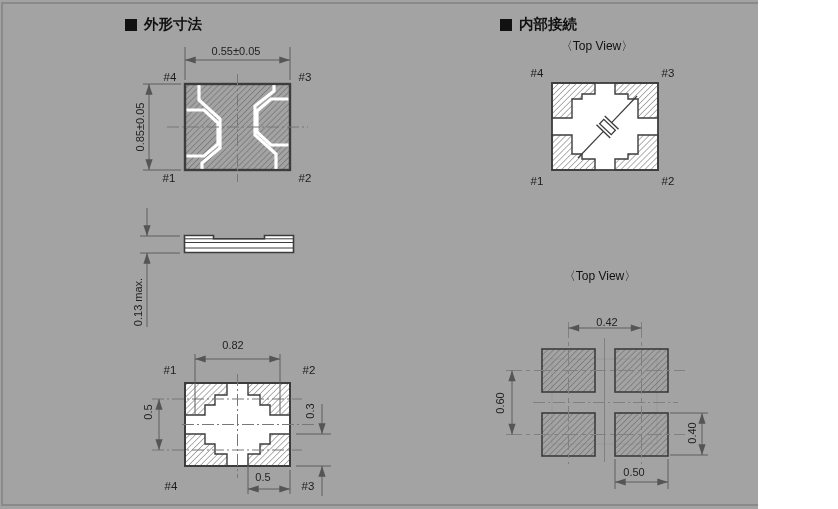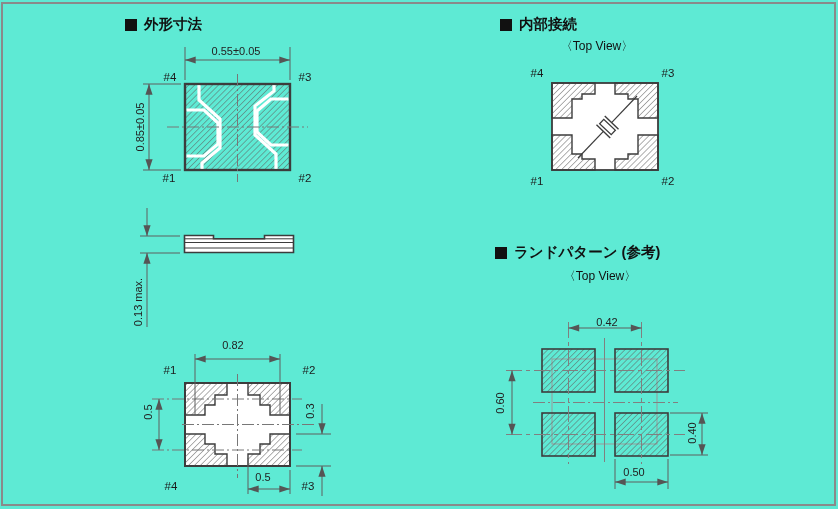--- a/index.html
+++ b/index.html
@@ -1,16 +1,16 @@
 <!DOCTYPE html>
 <html><head>
 <meta charset="utf-8">
 <style>
   html,body{margin:0;padding:0;background:#fff;}
-  .canvas{position:relative;width:838px;height:509px;background:#5eead4;overflow:hidden;
+  .canvas{position:relative;width:758px;height:509px;background:#a3a3a3;overflow:hidden;
           font-family:"Liberation Sans","DejaVu Sans",sans-serif;color:#1b1b1b;text-align:center;}
   .frame{position:absolute;left:1px;top:2px;width:831px;height:500px;border:2px solid #8a8a8a;}
   svg.draw{position:absolute;left:0;top:0;}
   .sec-title{position:absolute;display:flex;align-items:center;gap:7px;
              font-weight:bold;font-size:14.5px;color:#111;white-space:nowrap;}
   .sec-title .sq{width:12px;height:12px;background:#111;flex:0 0 auto;}
   .ctext{position:absolute;transform:translate(-50%,-50%);white-space:nowrap;
          font-size:11px;color:#222;}
   .vtext{position:absolute;transform:translate(-50%,-50%) rotate(-90deg);white-space:nowrap;
          font-size:11px;color:#222;}
@@ -150,24 +150,20 @@
   </svg>
 
   <div class="sec-title" style="left:125px;top:15px">
     <span class="sq"></span>
     <span>外形寸法</span>
   </div>
   <div class="sec-title" style="left:500px;top:15px">
     <span class="sq"></span>
     <span>内部接続</span>
   </div>
-  <div class="sec-title" style="left:495px;top:243px">
-    <span class="sq"></span>
-    <span>ランドパターン (参考)</span>
-  </div>
 
   <div class="ctext view-label" style="left:597px;top:46px">〈Top View〉</div>
   <div class="ctext view-label" style="left:600px;top:276px">〈Top View〉</div>
 
   <div class="ctext" style="left:236px;top:51px">0.55±0.05</div>
   <div class="vtext" style="left:140px;top:127px">0.85±0.05</div>
   <div class="ctext pin" style="left:170px;top:77px">#4</div>
   <div class="ctext pin" style="left:305px;top:77px">#3</div>
   <div class="ctext pin" style="left:169px;top:178px">#1</div>
   <div class="ctext pin" style="left:305px;top:178px">#2</div>

